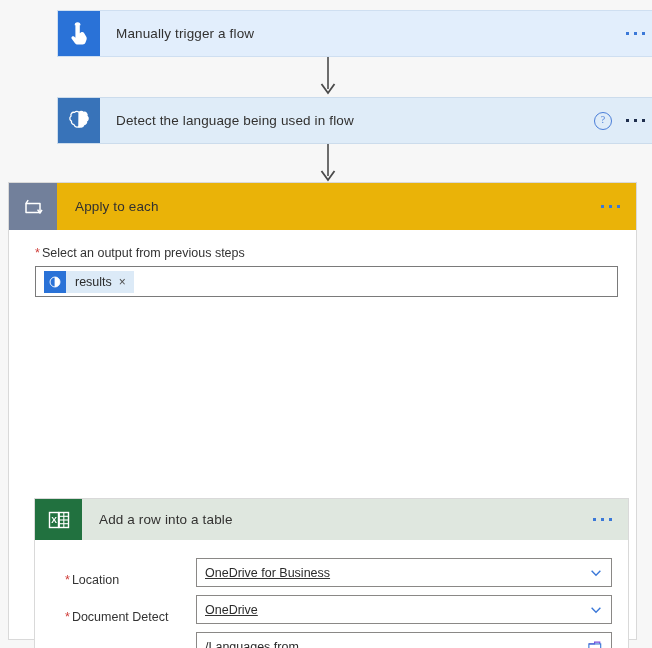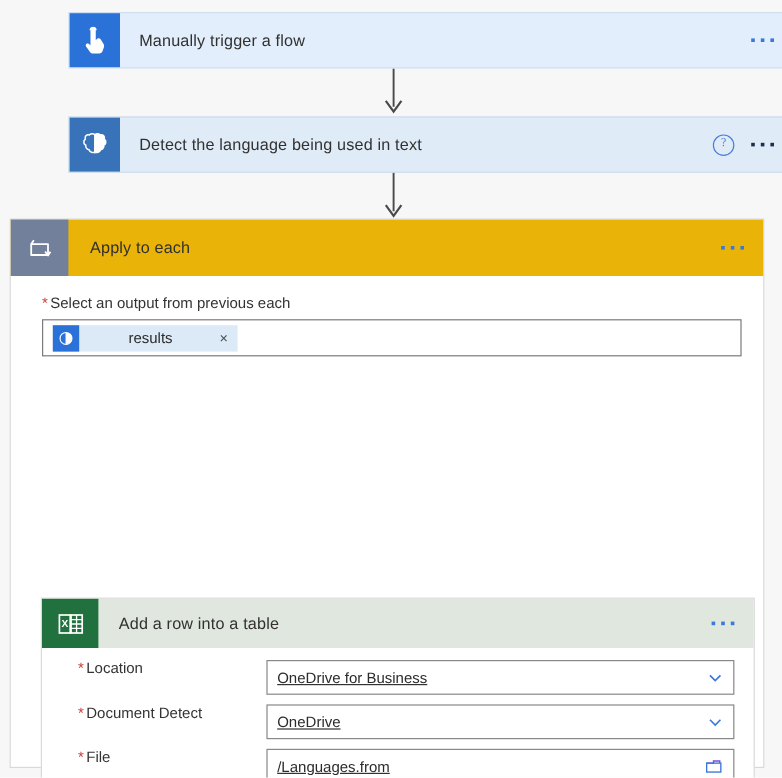--- a/index.html
+++ b/index.html
@@ -157,21 +157,20 @@
     margin: 0 2px 0 10px;
   }
 
   
   .token {
     display: inline-flex;
     align-items: center;
     background: #dceaf7;
     height: 22px;
     max-width: 100%;
-    gap: 32px;
   }
   .token-icon {
     width: 22px;
     height: 22px;
     min-width: 22px;
     display: flex;
     align-items: center;
     justify-content: center;
   }
   .token-icon.brain { background: #2a72d7; }
@@ -205,23 +204,22 @@
     align-items: stretch;
     height: 41px;
     background: #dfe7df;
   }
   #excel-header .card-icon { background: #21713f; width: 47px; min-width: 47px; }
   #excel-header .card-title { font-size: 13.5px; padding-left: 17px; }
 
   .form-rows { padding: 10px 16px 0 16px; }
   .form-row {
     display: flex;
-    align-items: flex-start;
+    align-items: flex-end;
     height: 37px;
-    gap: 26px;
   }
   .form-row .lbl {
     width: 145px;
     min-width: 145px;
     font-size: 12.5px;
     color: #333333;
     padding-left: 14px;
     box-sizing: border-box;
   }
   .form-row .ctl {
@@ -276,21 +274,21 @@
   </svg>
 
   <div class="card" id="card-detect">
     <div class="card-icon">
       <svg class="glyph" width="24" height="24" viewBox="0 0 24 24" fill="none" xmlns="http://www.w3.org/2000/svg">
         <path d="M12 3.2c-1.4-1-3.3-.9-4.6.2-1.0-.3-2.1 0-2.8.8-.7.8-.9 1.9-.5 2.8-1.0.7-1.5 1.9-1.2 3.1.2.9.8 1.6 1.6 2-.3 1.1.1 2.3 1.0 3.0.5.4 1.1.6 1.7.7.3 1.2 1.3 2.1 2.6 2.3 1.0.1 1.9-.2 2.6-.9" stroke="#ffffff" stroke-width="1.3" fill="none" stroke-linejoin="round"></path>
         <path d="M12 3.2c1.4-1 3.3-.9 4.6.2 1.0-.3 2.1 0 2.8.8.7.8.9 1.9.5 2.8 1.0.7 1.5 1.9 1.2 3.1-.2.9-.8 1.6-1.6 2 .3 1.1-.1 2.3-1.0 3.0-.5.4-1.1.6-1.7.7-.3 1.2-1.3 2.1-2.6 2.3-1.0.1-1.9-.2-2.6-.9" fill="#ffffff" stroke="#ffffff" stroke-width="1.3" stroke-linejoin="round"></path>
         <line x1="12" y1="3" x2="12" y2="19" stroke="#ffffff" stroke-width="1.2"></line>
       </svg>
     </div>
-    <div class="card-title">Detect the language being used in text</div>
+    <div class="card-title">Detect the language being used in flow</div>
     <div class="card-actions">
       <div class="help-icon">?</div>
       <div class="ellipsis dark">
           <i></i>
           <i></i>
           <i></i>
         </div>
     </div>
   </div>
 
@@ -314,21 +312,21 @@
         <div class="ellipsis">
             <i></i>
             <i></i>
             <i></i>
           </div>
       </div>
     </div>
 
     <div class="loop-body">
       <div class="field-label">
-        <span class="req">*</span><span>Select an output from previous each</span>
+        <span class="req">*</span><span>Select an output from previous steps</span>
       </div>
       <div class="big-input">
         <span class="token">
           <span class="token-icon brain">
             <svg width="14" height="14" viewBox="0 0 24 24" fill="none" xmlns="http://www.w3.org/2000/svg">
               <circle cx="12" cy="12" r="8.5" stroke="#ffffff" stroke-width="1.6" fill="none"></circle>
               <path d="M12 3.5a8.5 8.5 0 0 1 0 17z" fill="#ffffff"></path>
               <line x1="12" y1="3.5" x2="12" y2="20.5" stroke="#ffffff" stroke-width="1.3"></line>
             </svg>
           </span>

